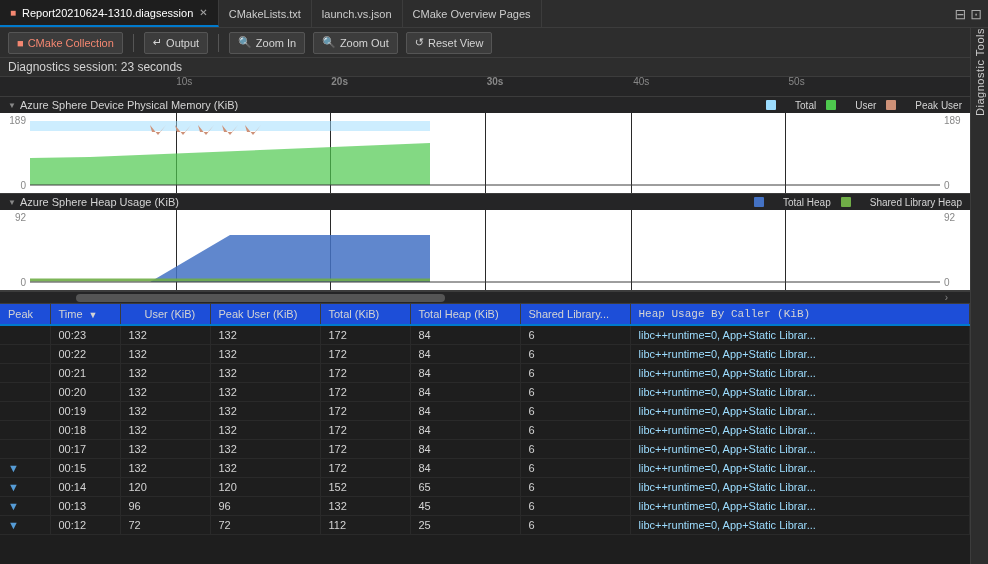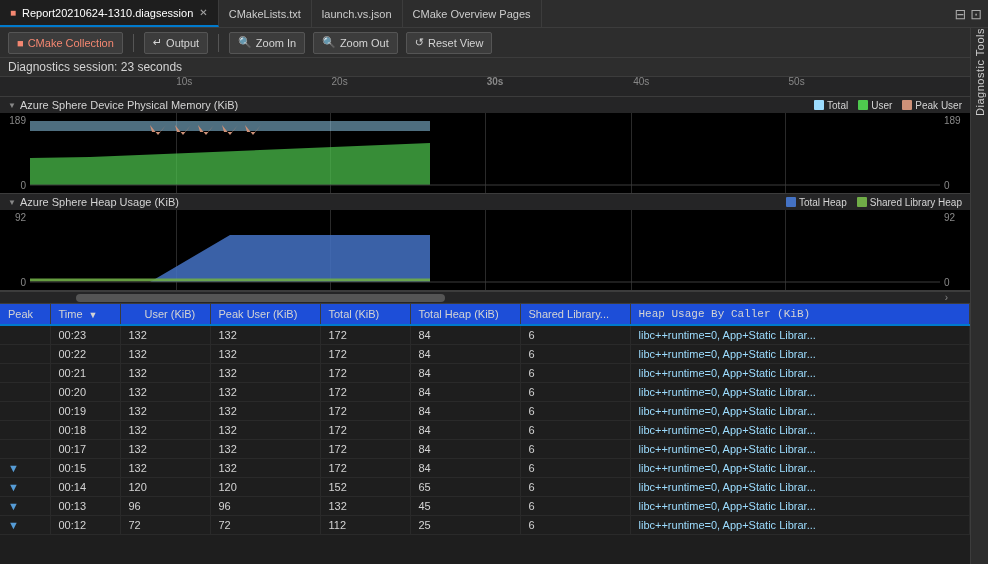--- a/index.html
+++ b/index.html
@@ -29,25 +29,25 @@
     .timeline-ruler { display: flex; height: 20px; background: #252526; border-bottom: 1px solid #3c3c3c; padding-left: 8px; position: relative; align-items: center; }
     .ruler-marks { display: flex; flex: 1; align-items: flex-end; position: relative; }
     .ruler-mark { position: absolute; font-size: 10px; color: #888; transform: translateX(-50%); }
 
     
     .chart-section { border-bottom: 1px solid #3c3c3c; }
     .chart-header { display: flex; align-items: center; justify-content: space-between; padding: 2px 8px; background: #252526; font-size: 11px; }
     .chart-title { display: flex; align-items: center; gap: 4px; color: #d4d4d4; }
     .triangle-icon { font-size: 8px; color: #888; }
     .legend { display: flex; align-items: center; gap: 10px; font-size: 10px; }
-    .legend-item { display: flex; align-items: flex-start; gap: 3px; }
+    .legend-item { display: flex; align-items: flex-start; gap: 19px; }
     .legend-dot { width: 10px; height: 10px; border-radius: 1px; }
 
     
-    .chart-body { display: flex; height: 80px; position: relative; background: #000000; }
+    .chart-body { display: flex; height: 80px; position: relative; background: #ffffff; }
     .chart-y-axis { width: 30px; display: flex; flex-direction: column; justify-content: space-between; align-items: flex-end; padding: 2px 4px; font-size: 10px; color: #888; }
     .chart-area { flex: 1; position: relative; overflow: hidden; }
     .chart-y-axis-right { width: 30px; display: flex; flex-direction: column; justify-content: space-between; align-items: flex-start; padding: 2px 4px; font-size: 10px; color: #888; }
 
     
     .table-panel { border-top: 1px solid #3c3c3c; overflow: hidden; }
     .table-container { overflow-y: auto; height: 100%; }
     table { width: 100%; border-collapse: collapse; font-size: 11px; }
     thead tr { background: #1d4ed8; position: sticky; top: 0; z-index: 10; }
     th { padding: 4px 8px; text-align: left; border-right: 1px solid #3c3c3c; border-bottom: 2px solid #007acc; font-weight: normal; color: #d4d4d4; white-space: nowrap; cursor: pointer; user-select: none; }
@@ -130,21 +130,21 @@
         <span>Diagnostics session:</span>
         <span>23 seconds</span>
       </div>
 
       <div class="charts-panel" style="flex: 0 0 auto;">
 
         <div class="timeline-ruler">
           <div style="width:30px;"></div>
           <div class="ruler-marks">
             <span class="ruler-mark" style="left:16%;">10s</span>
-            <span class="ruler-mark" style="left:33%;">20s</span>
+            <span class="ruler-mark" style="left:33%;font-weight:bold;">20s</span>
             <span class="ruler-mark" style="left:50%;font-weight:bold;">30s</span>
             <span class="ruler-mark" style="left:66%;">40s</span>
             <span class="ruler-mark" style="left:83%;">50s</span>
           </div>
           <div style="width:18px;"></div>
         </div>
 
         <div class="chart-section">
           <div class="chart-header">
             <div class="chart-title">

